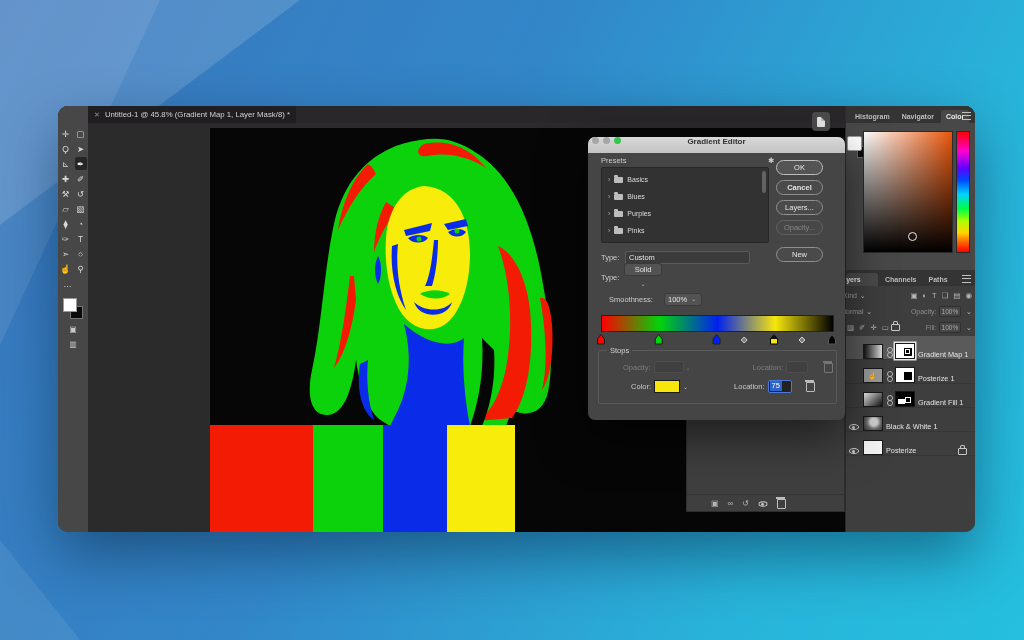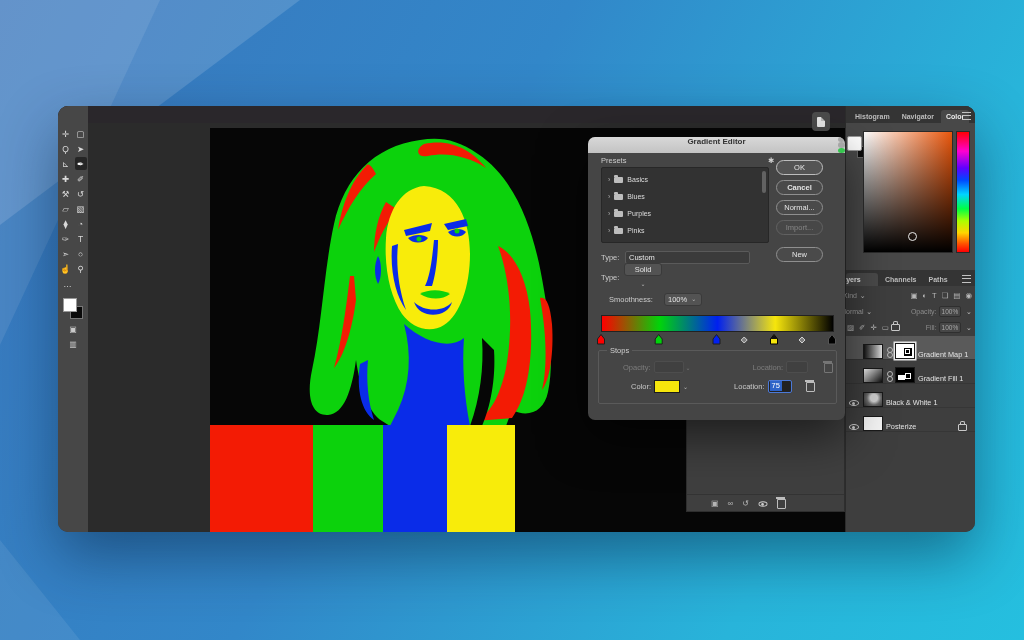--- a/index.html
+++ b/index.html
@@ -87,21 +87,21 @@
   .trashI::before{content:"";position:absolute;top:-3px;left:-2px;width:9px;height:1.6px;background:#bdbdbd;}
 
   
   .collico{position:absolute;left:754px;top:6px;width:18px;height:19px;background:#4c4c4c;border-radius:4px;display:flex;align-items:center;justify-content:center;z-index:5;}
   .docglyph{position:relative;width:8px;height:10px;background:#e8e8e8;border-radius:1px;}
   .docglyph::before{content:"";position:absolute;right:0;top:0;border:2px solid #4c4c4c;border-left-color:#bdbdbd;border-bottom-color:#bdbdbd;}
 
   
   .gdlg{position:absolute;left:588px;top:137px;width:257px;height:283px;border-radius:7px;overflow:hidden;
     box-shadow:0 16px 48px rgba(0,0,0,.55);z-index:50;background:#454545;}
-  .gtitle{position:absolute;left:0;top:0;right:0;height:16px;background:linear-gradient(#d8d8d8,#c3c3c3);display:flex;align-items:flex-end;flex-direction:column;}
+  .gtitle{position:absolute;left:0;top:0;right:0;height:16px;background:linear-gradient(#d8d8d8,#c3c3c3);display:flex;align-items:flex-start;}
   .light{width:7px;height:7px;border-radius:50%;margin-left:4px;}
   .gttl{position:absolute;left:0;right:0;text-align:center;font-size:8px;font-weight:bold;color:#333;}
   .gbody{position:absolute;left:0;top:16px;right:0;bottom:0;font-size:7.5px;color:#cfcfcf;}
   .plabel{position:absolute;font-size:7.5px;color:#cccccc;}
   .plist{position:absolute;left:13px;top:14px;width:168px;height:76px;background:#323232;border:1px solid #272727;border-radius:2px;padding-top:3px;box-sizing:border-box;}
   .pitem{height:17px;display:flex;align-items:center;gap:4px;padding-left:6px;}
   .chev{font-size:7px;color:#aaa;}
   .folder{width:9px;height:6px;background:#bdbdbd;border-radius:1px;position:relative;margin-top:1px;}
   .folder::before{content:"";position:absolute;top:-2px;left:0;width:4px;height:2px;background:#bdbdbd;border-radius:1px 1px 0 0;}
   .pname{font-size:7px;color:#ddd;}
@@ -126,20 +126,24 @@
 <body>
 
 <div class="bgshape" style="left:0;top:0;width:300px;height:225px;background:rgba(255,255,255,.14);clip-path:polygon(0 0,100% 0,0 100%);"></div>
 <div class="bgshape" style="left:0;top:0;width:160px;height:345px;background:rgba(255,255,255,.09);clip-path:polygon(0 0,100% 0,0 100%);"></div>
 <div class="bgshape" style="left:0;bottom:0;width:80px;height:100px;background:rgba(255,255,255,.08);clip-path:polygon(0 0,0 100%,100% 100%);"></div>
 
 <div class="appwin">
 
   <div class="tabbar">
     <div class="corner"></div>
+    <div class="doctab">
+      <span class="x">✕</span>
+      <span class="ttl">Untitled-1 @ 45.8% (Gradient Map 1, Layer Mask/8) *</span>
+    </div>
   </div>
 
   <div class="toolbar">
     <div class="tools">
       <div class="tool">✛</div>
       <div class="tool">▢</div>
       <div class="tool">Ϙ</div>
       <div class="tool">➤</div>
       <div class="tool">⊾</div>
       <div class="tool sel">✒</div>
@@ -290,20 +294,27 @@
     <div class="layers">
 
       <div class="layer sel">
         <span class="eyecell"></span>
         <span class="th" style="background:linear-gradient(90deg,#141414,#dedede);"></span>
         <span class="linkI"></span>
         <span class="maskI selm"></span>
         <span class="lname">Gradient Map 1</span>
       </div>
 
+      <div class="layer">
+        <span class="eyecell"></span>
+        <span class="th" style="background:#9a9a9a;display:flex;align-items:center;justify-content:center;font-size:7px;color:#fff;">☝</span>
+        <span class="linkI"></span>
+        <span class="maskI"></span>
+        <span class="lname">Posterize 1</span>
+      </div>
 
       <div class="layer">
         <span class="eyecell"></span>
         <span class="th" style="background:linear-gradient(135deg,#f2f2f2,#0c0c0c);"></span>
         <span class="linkI"></span>
         <span class="maskI inv"></span>
         <span class="lname">Gradient Fill 1</span>
       </div>
 
       <div class="layer">
@@ -358,22 +369,22 @@
       <div class="pitem">
         <span class="chev">›</span>
         <span class="folder"></span>
         <span class="pname">Pinks</span>
       </div>
       <span class="scrollth"></span>
     </div>
 
     <div class="pbtn primary" style="top:7px;">OK</div>
     <div class="pbtn" style="top:27px;font-weight:bold;">Cancel</div>
-    <div class="pbtn" style="top:47px;">Normal...</div>
-    <div class="pbtn off" style="top:67px;">Import...</div>
+    <div class="pbtn" style="top:47px;">Layers...</div>
+    <div class="pbtn off" style="top:67px;">Opacity...</div>
     <div class="pbtn" style="top:94px;">New</div>
 
     <span class="plabel" style="left:13px;top:100px;">Type:</span>
     <div class="field" style="left:37px;top:98px;width:125px;height:13px;">Custom</div>
 
     <span class="plabel" style="left:13px;top:120px;">Type:</span>
     <div class="selbox" style="left:36px;top:110px;width:38px;height:13px;flex-direction:column;">
       <span>Solid</span>
       <span style="font-size:6px;color:#bbb;">⌄</span>
     </div>

